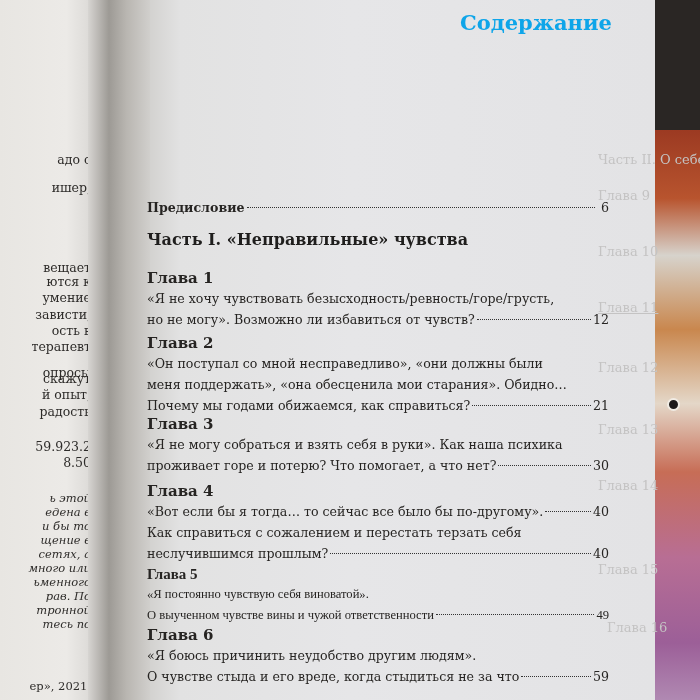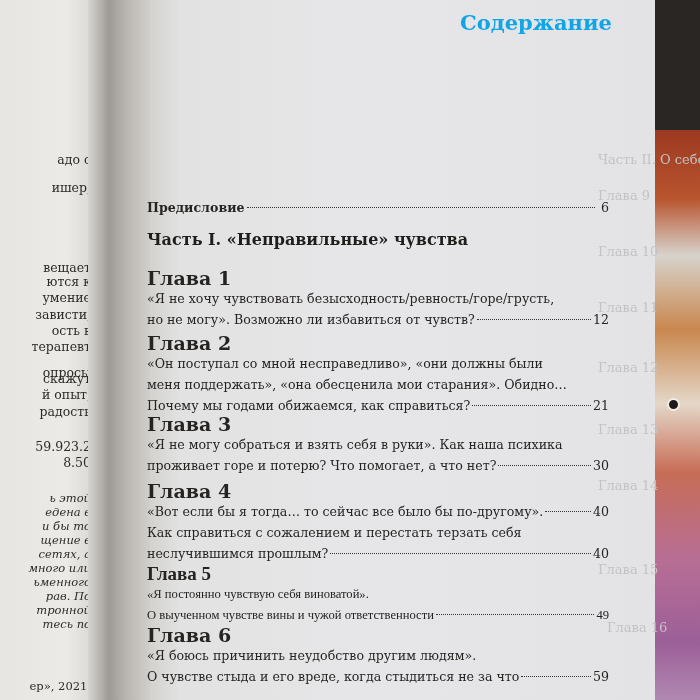--- a/index.html
+++ b/index.html
@@ -35,21 +35,21 @@
   }
   .ghost { position:absolute; left:448px; color:#c4c3c3; font-size:13px; white-space:nowrap; font-family:"DejaVu Serif", serif; }
   .toc-title { position:absolute; left:460px; top:10px; font-size:21px; font-weight:bold; color:#0ea5e9; }
   .entry { position:absolute; left:147px; width:462px; color:#262422; font-size:12.6px; }
   .line { display:flex; align-items:baseline; height:21px; line-height:21px; white-space:nowrap; }
   .line .txt { flex:0 0 auto; }
   .line .dots { flex:1 1 auto; overflow:hidden; margin:0 2px; border-bottom:1.5px dotted #333; height:0; position:relative; top:-4px; }
   .line .pg { flex:0 0 auto; text-align:right; min-width:12px; }
   .bold { font-weight:bold; }
   .part-title { position:absolute; left:147px; top:230px; font-size:16px; font-weight:bold; color:#1f1e1d; white-space:nowrap; }
-  .ch-label { font-weight:bold; font-size:19px; height:20px; line-height:20px; }
+  .ch-label { font-weight:bold; font-size:15px; height:20px; line-height:20px; }
 </style>
 </head>
 <body>
 
 <div class="scene">
   <div class="bg-dark"></div>
   <div class="bg-art">
     <div class="eye" style="left:12px; top:268px;"></div>
 
   </div>
@@ -84,21 +84,21 @@
     <div class="left-text italic" style="top:614px; font-size:11.5px;">тесь по</div>
 
     <div class="left-text" style="top:676px; font-size:11.5px;">ер», 2021.</div>
   </div>
   <div class="gutter"></div>
 
   <div class="right-page">
     <div class="ghost" style="top:152px; font-size:13px;">Часть II. О себе</div>
     <div class="ghost" style="top:188px;">Глава 9</div>
     <div class="ghost" style="top:244px;">Глава 10</div>
-    <div class="ghost" style="top:300px;">Глава 11</div>
+    <div class="ghost" style="top:300px;text-decoration:underline;">Глава 11</div>
     <div class="ghost" style="top:360px;">Глава 12</div>
     <div class="ghost" style="top:422px;">Глава 13</div>
     <div class="ghost" style="top:478px;">Глава 14</div>
     <div class="ghost" style="top:562px;text-align:center;">Глава 15</div>
     <div class="ghost" style="top:620px;margin-left:9px;">Глава 16</div>
   </div>
 
   <div class="toc-title">Содержание</div>
 
   <div class="entry" style="top:197px;">

